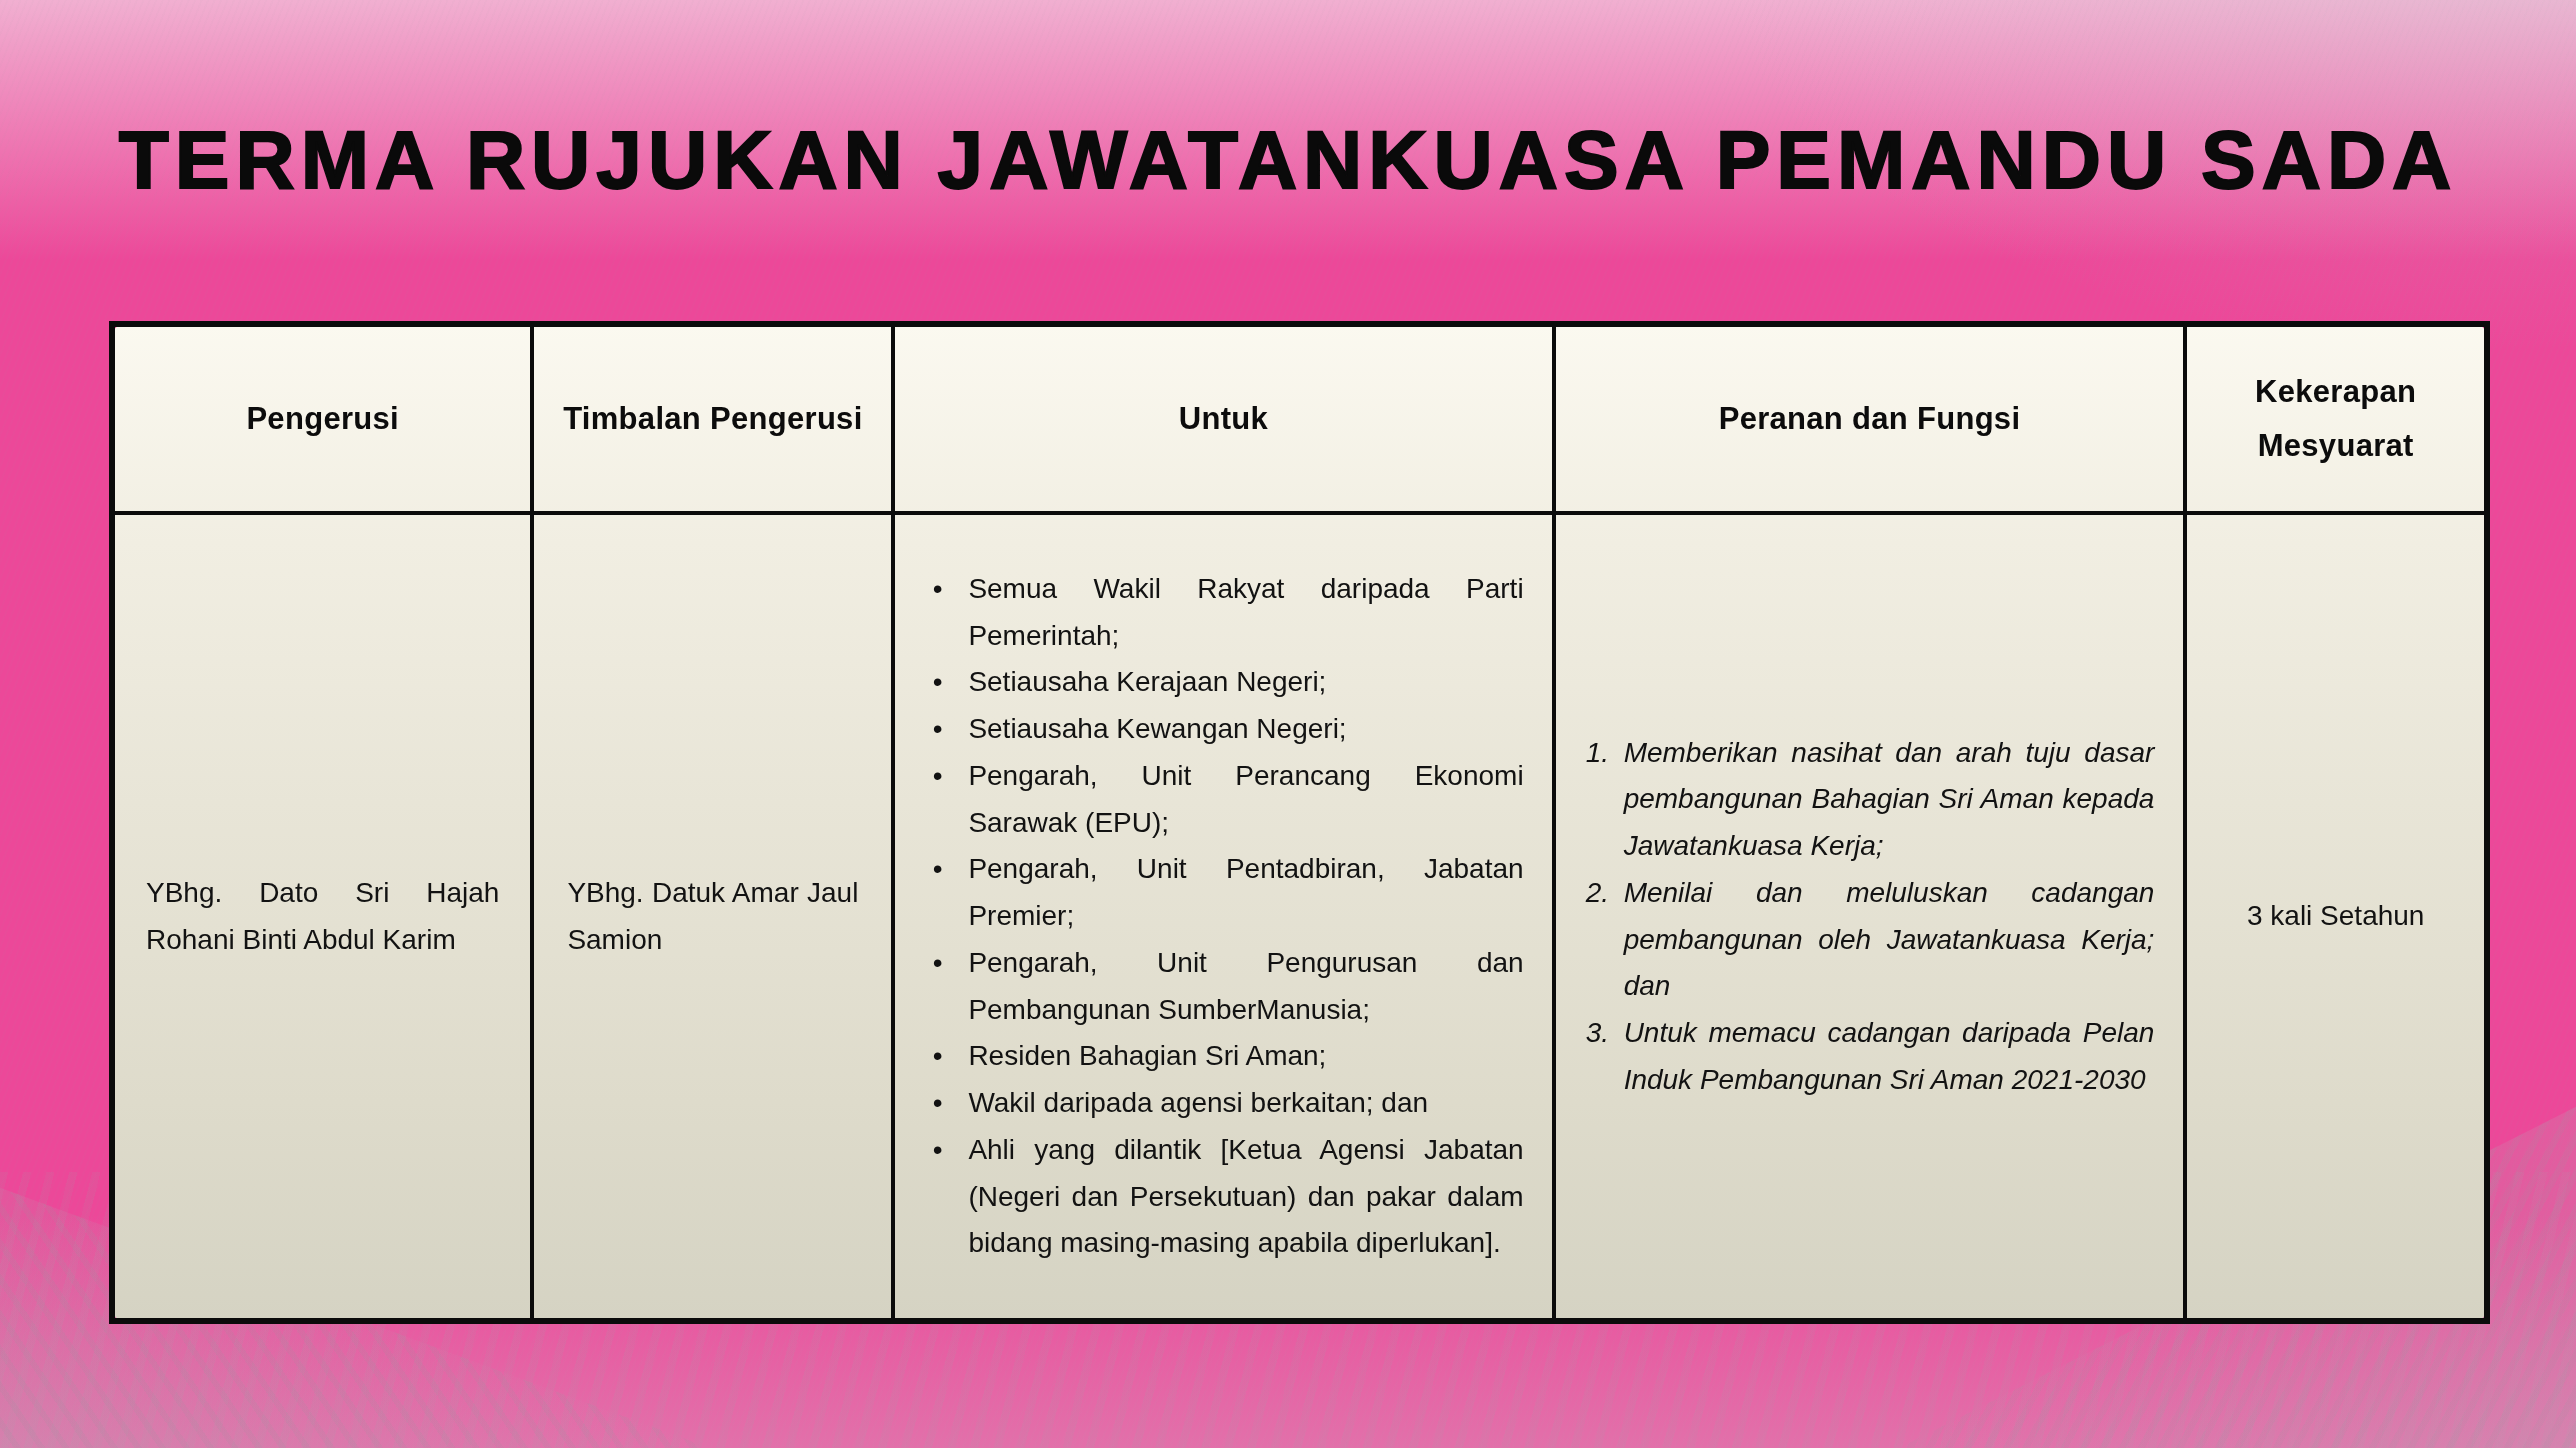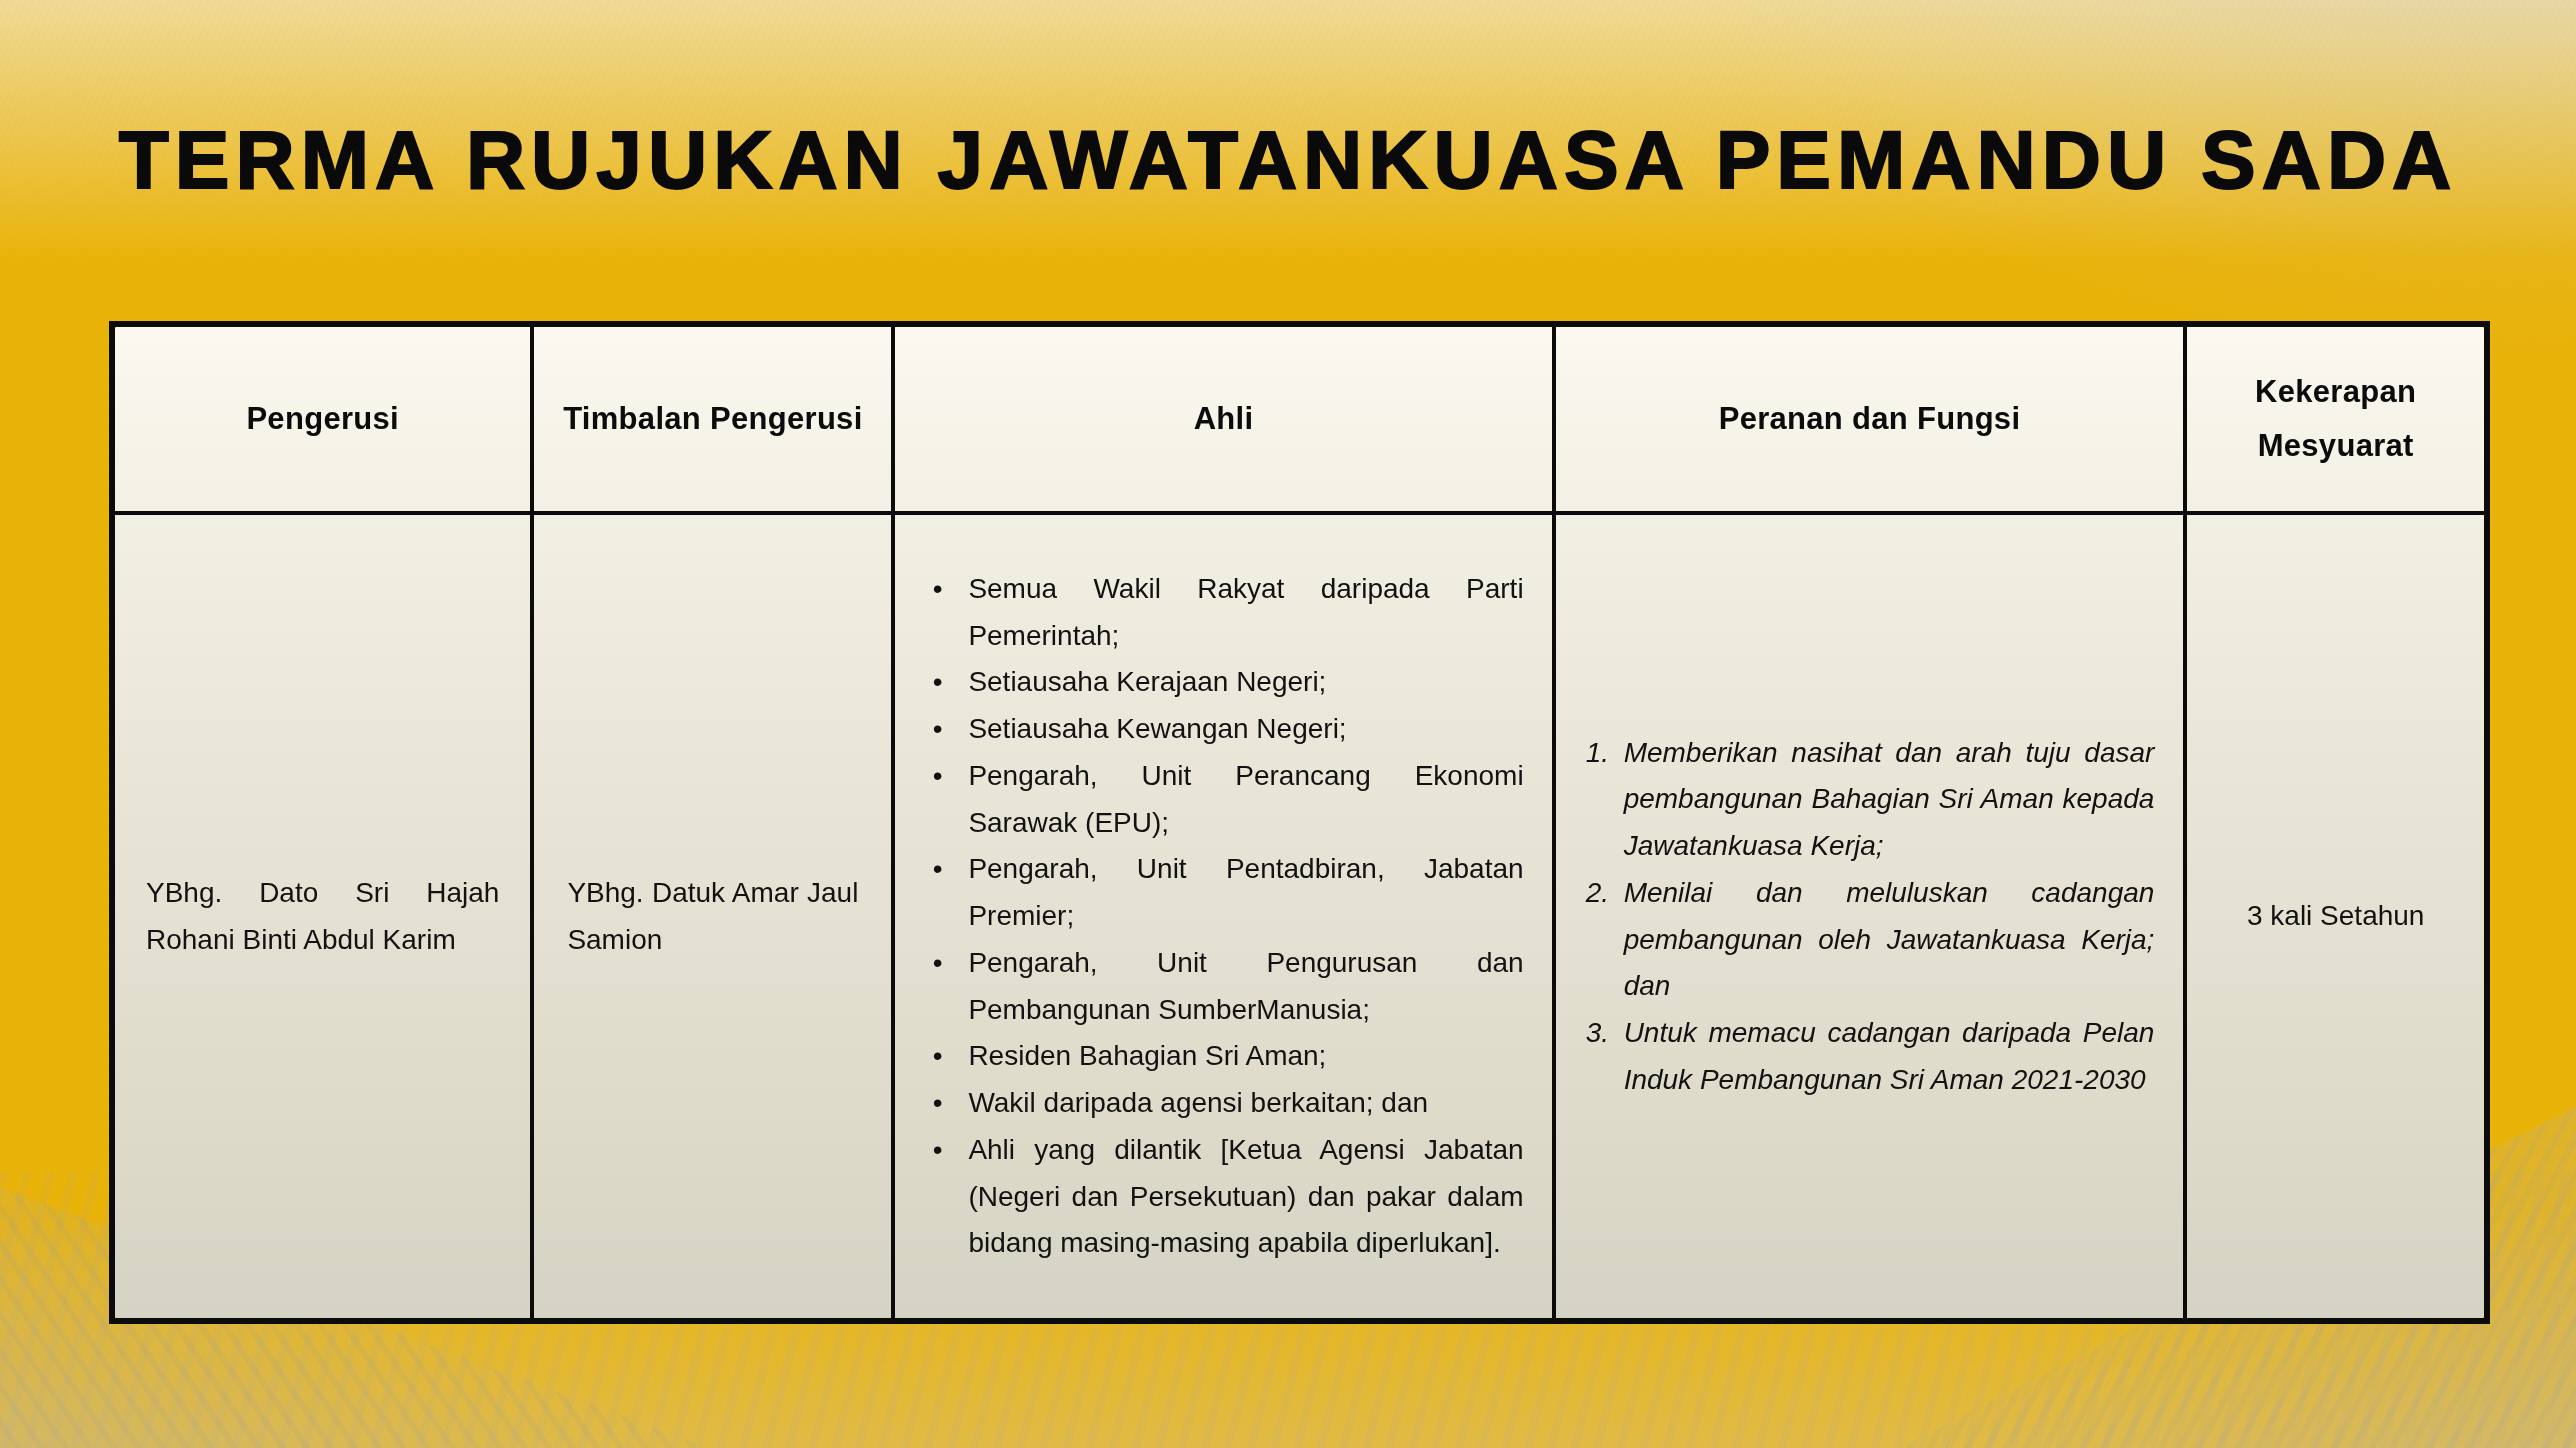--- a/index.html
+++ b/index.html
@@ -5,21 +5,21 @@
   html, body {
     margin: 0;
     padding: 0;
     background: #ffffff;
   }
   .slide {
     position: relative;
     width: 2576px;
     height: 1449px;
     overflow: hidden;
-    background: #eab308;
+    background: #ec4899;
     font-family: "Liberation Sans", "DejaVu Sans", sans-serif;
     color: #111111;
   }
 
   
   .bg-weave {
     position: absolute;
     inset: 0;
     background:
       repeating-linear-gradient(112deg, rgba(150,150,158,0.035) 0 2px, rgba(255,255,255,0) 2px 6px),
@@ -180,21 +180,21 @@
       <col style="width:17.7%">
       <col style="width:15.2%">
       <col style="width:27.8%">
       <col style="width:26.6%">
       <col style="width:12.7%">
     </colgroup>
     <thead>
       <tr>
         <th>Pengerusi</th>
         <th>Timbalan Pengerusi</th>
-        <th>Ahli</th>
+        <th>Untuk</th>
         <th>Peranan dan Fungsi</th>
         <th>Kekerapan Mesyuarat</th>
       </tr>
     </thead>
     <tbody>
       <tr>
         <td class="name-cell cell-pengerusi">
           <div class="name-text">YBhg. Dato Sri Hajah Rohani Binti Abdul Karim</div>
         </td>
         <td class="name-cell cell-timbalan">

